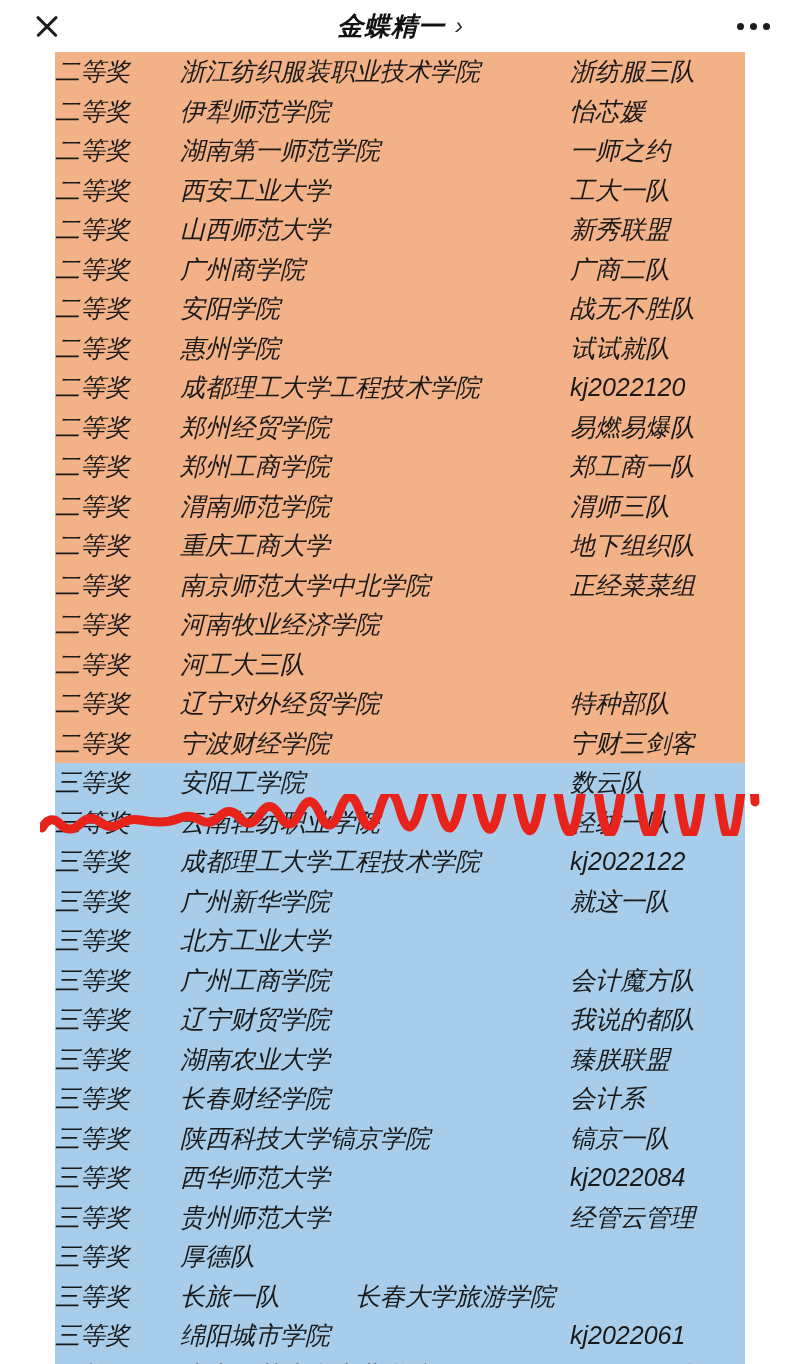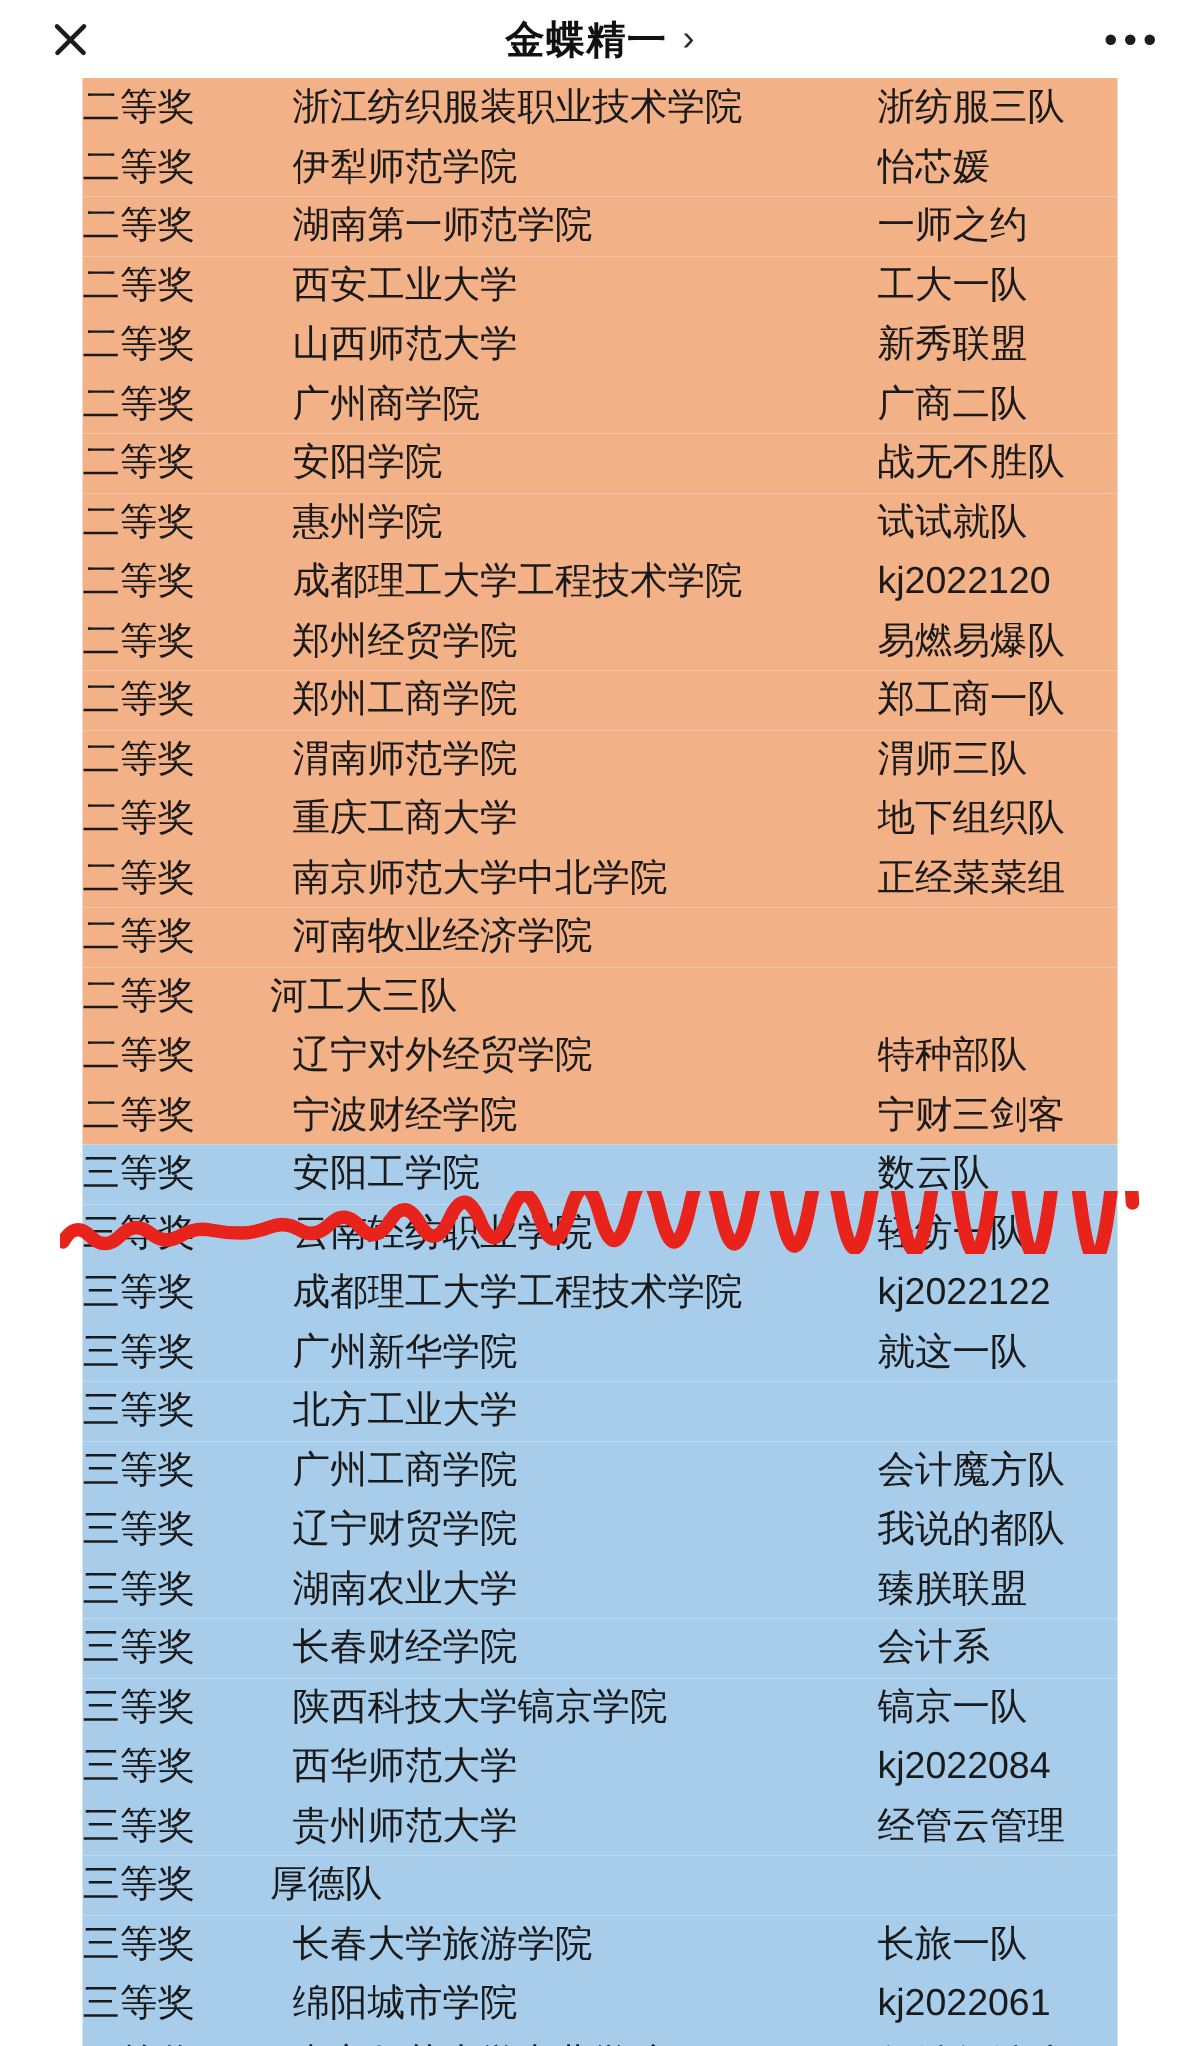--- a/index.html
+++ b/index.html
@@ -8,20 +8,21 @@
     height: 1364px;
     background: #ffffff;
     font-family: "Liberation Sans", sans-serif;
     overflow: hidden;
   }
   .page {
     position: relative;
     width: 800px;
     height: 1028px;
     background: #7dd3fc;
+    font-style: italic;
   }
 
   
   .navbar {
     position: relative;
     height: 52px;
     background: #ffffff;
     display: flex;
     align-items: center;
     justify-content: space-between;
@@ -115,21 +116,21 @@
 
   .cell {
     font-size: 25px;
     color: #1a1a1a;
     overflow: hidden;
     text-overflow: clip;
     white-space: nowrap;
     padding-right: 4px;
   }
   .c-award  { width: 125px; flex: 0 0 125px; }
-  .c-school { width: 390px; flex: 0 0 390px; margin-left: 15px; }
+  .c-school { width: 390px; flex: 0 0 390px; }
   .c-team   { width: 175px; flex: 0 0 175px; }
 
   
   .squiggle {
     position: absolute;
     left: 40px;
     top: 742px;
     width: 740px;
     height: 42px;
     pointer-events: none;
@@ -304,22 +305,22 @@
           <div class="cell c-award">三等奖</div>
           <div class="cell c-school">贵州师范大学</div>
           <div class="cell c-team">经管云管理</div>
         </div>
         <div class="row third">
           <div class="cell c-award">三等奖</div>
           <div class="cell c-team">厚德队</div>
         </div>
         <div class="row third">
           <div class="cell c-award">三等奖</div>
+          <div class="cell c-team">长旅一队</div>
           <div class="cell c-school">长春大学旅游学院</div>
-          <div class="cell c-team">长旅一队</div>
         </div>
         <div class="row third">
           <div class="cell c-award">三等奖</div>
           <div class="cell c-school">绵阳城市学院</div>
           <div class="cell c-team">kj2022061</div>
         </div>
         <div class="row third">
           <div class="cell c-award">三等奖</div>
           <div class="cell c-school">南京师范大学中北学院</div>
           <div class="cell c-team">很饿很饿队</div>

